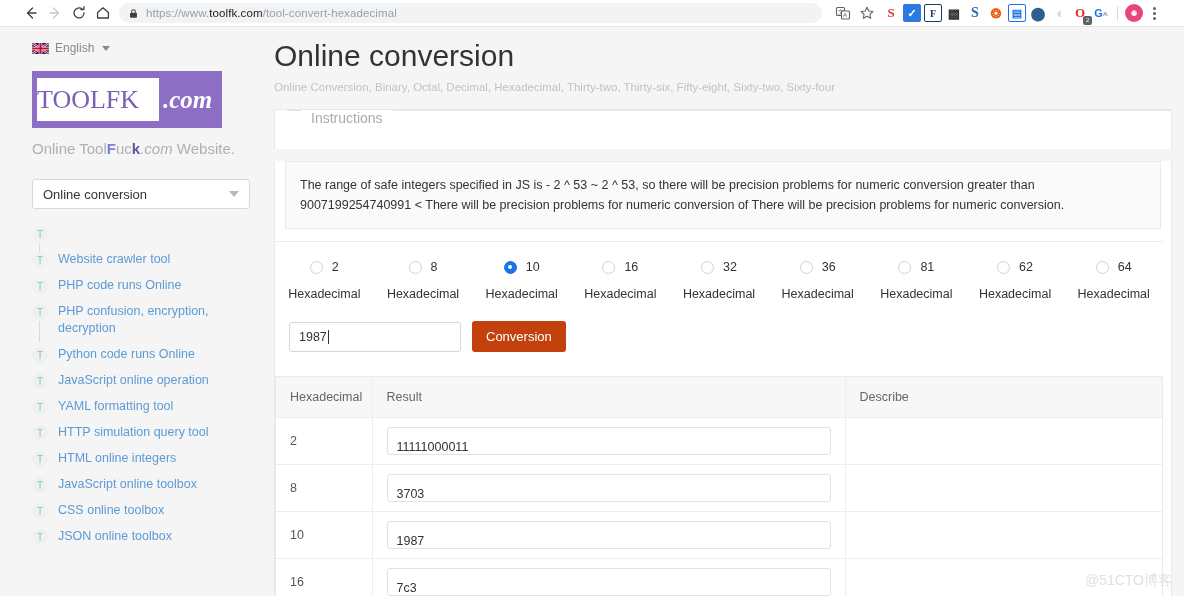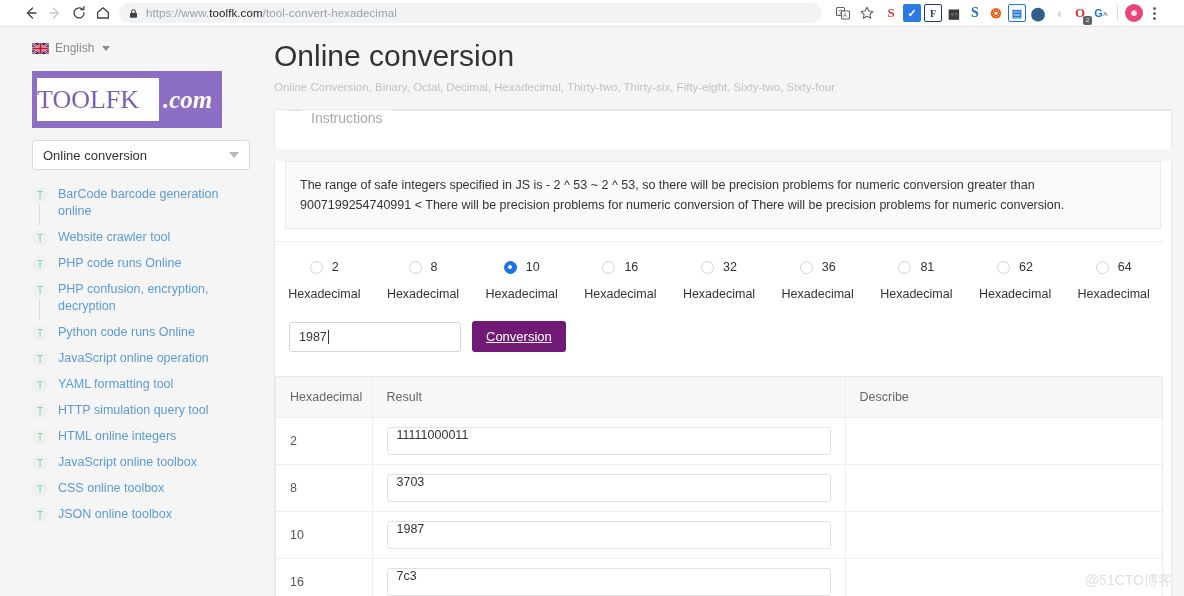--- a/index.html
+++ b/index.html
@@ -301,29 +301,28 @@
     background: #fff;
     display:flex; align-items:center;
     position: relative;
   }
   .caret-blink {
     display:inline-block;
     width:1px; height:14px; background:#333;
     margin-left:1px;
   }
   .conv-btn {
-    background: #701a75;
+    background: #c2410c;
     color: #fff;
     border: none;
     border-radius: 3px;
     font-size: 13px;
     padding: 8px 14px;
     font-family: "Liberation Sans", sans-serif;
     cursor: pointer;
-    text-decoration: underline;
   }
 
   
   .table-wrap {
     margin-right: 8px;
     border: 1px solid #e9e9e9;
     border-bottom: none;
     background:#fff;
   }
   table.results { border-collapse: collapse; width: 100%; table-layout: fixed; }
@@ -353,21 +352,21 @@
   .res-input {
     width: 100%;
     height: 28px;
     border: 1px solid #e2e2e2;
     border-radius: 3px;
     padding: 0 9px;
     font-size: 12.5px;
     color: #333;
     font-family: "Liberation Sans", sans-serif;
     display: flex;
-    align-items: flex-start;
+    align-items: flex-end;
     background: #fff;
   }
 
   .watermark {
     position: absolute;
     right: 12px; bottom: 6px;
     font-size: 14px;
     color: #e0e0e0;
     pointer-events: none;
   }
@@ -467,30 +466,30 @@
       <span class="caret-sm"></span>
     </div>
 
     <div class="logo">
       <div class="logo-white">
         <span class="logo-tool">TOOLFK</span>
       </div>
       <span class="logo-com">.com</span>
     </div>
 
+    <div class="tagline"><span>Online Tool</span><b>F</b><span>uc</span><span class="ck">k</span><i>.com</i><span> Website.</span></div>
 
     <div class="select-box">
       <span>Online conversion</span>
       <span class="select-caret"></span>
     </div>
 
     <ul class="nav-list">
       <li class="nav-item two-line">
         <span class="t-badge">T</span>
-        <a class="nav-link">BarCode barcode generation online</a>
       </li>
       <li class="nav-item">
         <span class="t-badge">T</span>
         <a class="nav-link">Website crawler tool</a>
       </li>
       <li class="nav-item">
         <span class="t-badge">T</span>
         <a class="nav-link">PHP code runs Online</a>
       </li>
       <li class="nav-item two-line">

